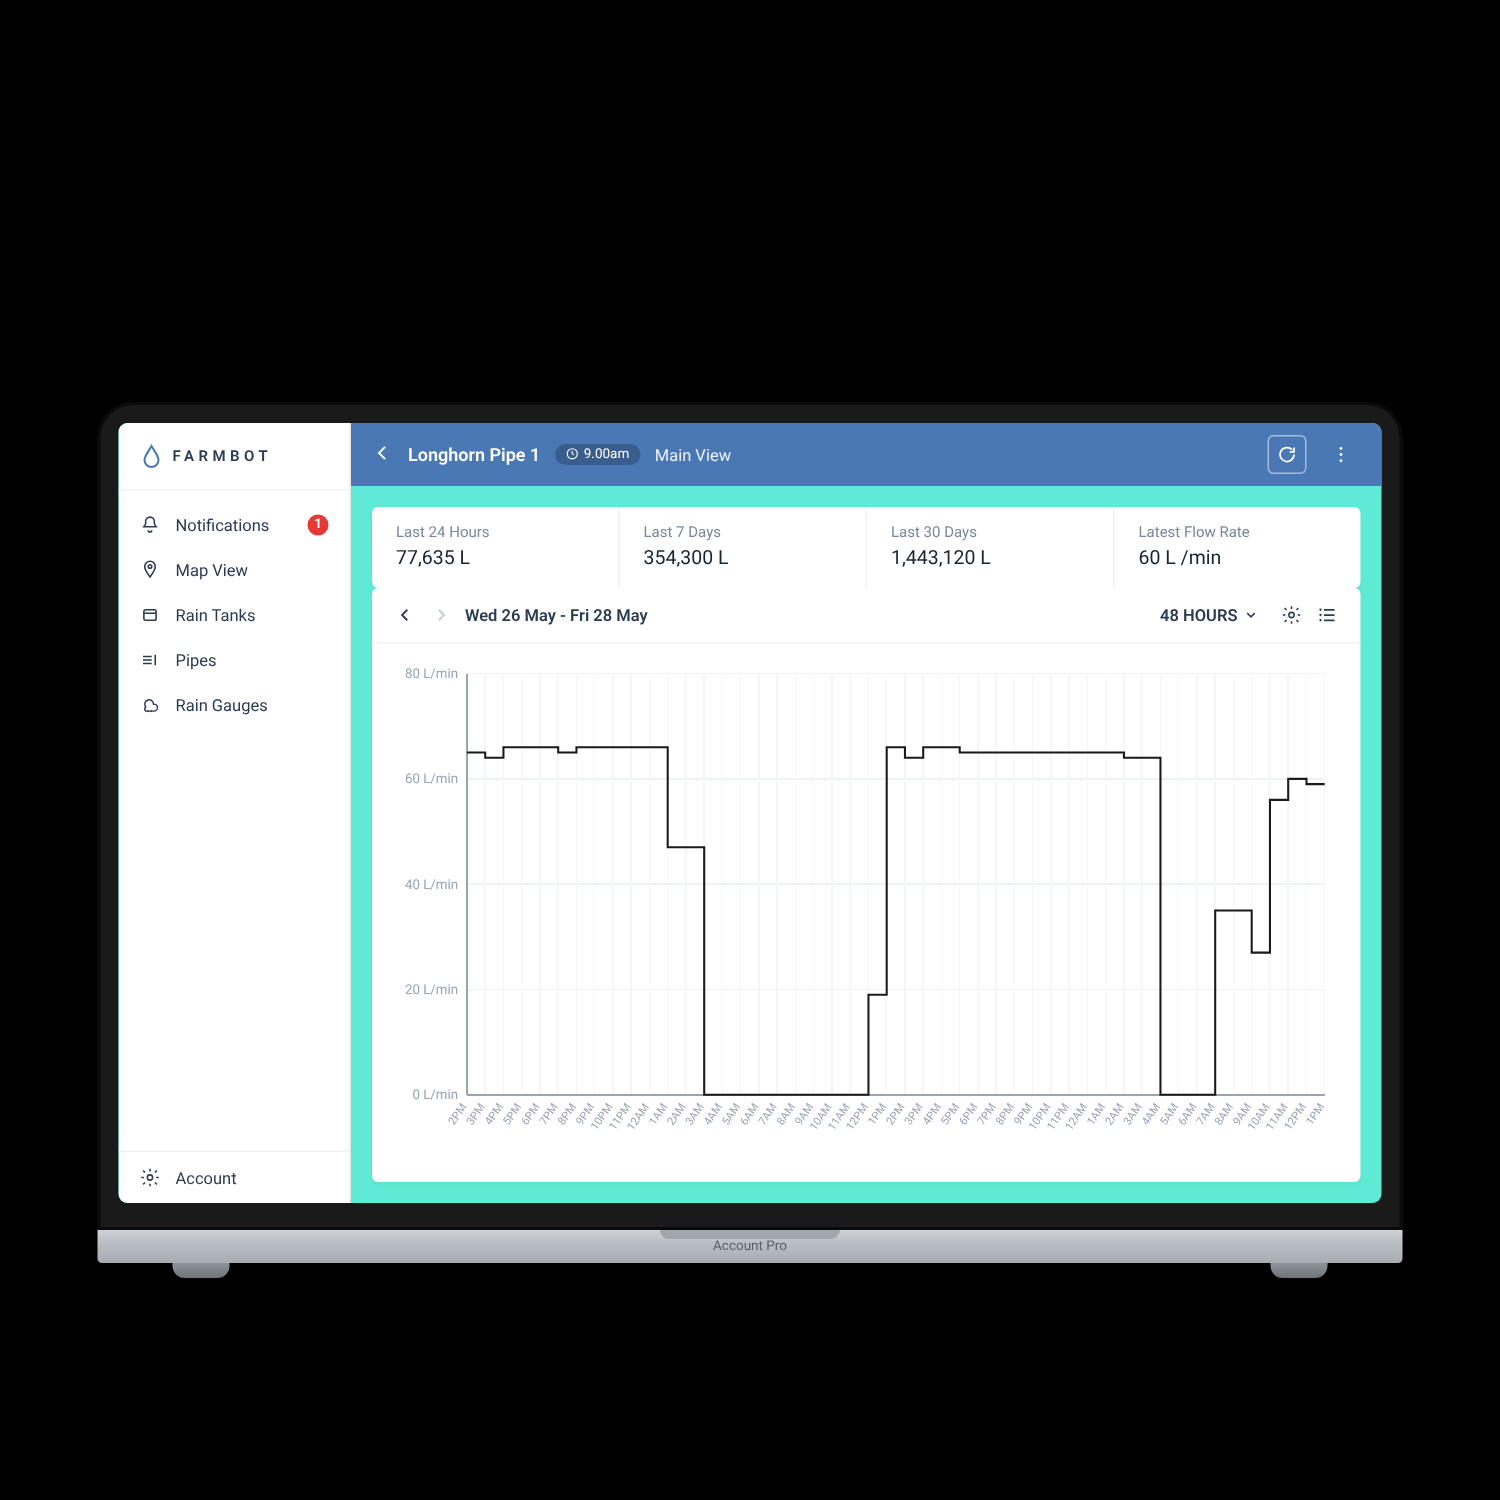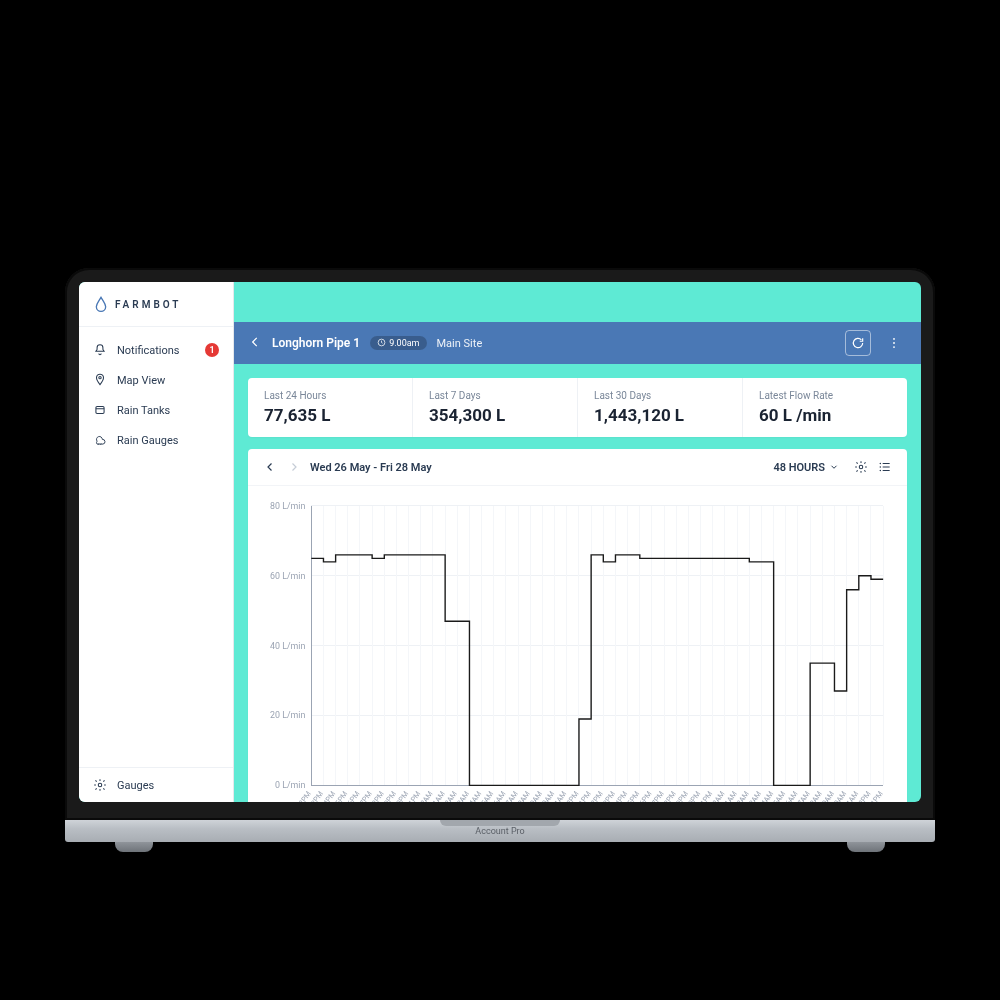--- a/index.html
+++ b/index.html
@@ -89,21 +89,20 @@
   .main { flex: 1; display: flex; flex-direction: column; }
   .header {
     background: #4a78b5;
     color: #fff;
     height: 42px;
     display: flex;
     align-items: center;
     padding: 0 14px;
     gap: 10px;
     font-size: 11px;
-    margin-top: 40px;
   }
   .header .back { cursor: pointer; }
   .header .title { font-weight: 600; font-size: 12px; }
   .chip {
     background: rgba(0,0,0,0.22);
     border-radius: 10px;
     padding: 2px 7px;
     font-size: 9px;
     display: flex;
     gap: 3px;
@@ -111,35 +110,35 @@
   .site-link { opacity: 0.9; }
   .header-spacer { flex: 1; }
   .icon-btn {
     width: 26px; height: 26px;
     display: flex; align-items: center; justify-content: center;
     border: 1px solid rgba(255,255,255,0.5);
     border-radius: 4px;
     cursor: pointer;
   }
   .icon-btn.plain { border: none; }
-  .content { padding: 14px; display: flex; flex-direction: column; gap: 12px; flex:1; overflow:hidden;}
+  .content { padding: 14px; display: flex; flex-direction: column; flex:1; overflow:hidden;}
   .stats {
     display: flex;
     background: #fff;
     border-radius: 4px;
     box-shadow: 0 1px 2px rgba(0,0,0,0.04);
   }
   .stat {
     flex: 1;
     padding: 12px 16px;
     border-right: 1px solid #eef1f5;
   }
   .stat:last-child { border-right: none; }
   .stat-label { font-size: 10px; color: #7a8799; margin-bottom: 4px; }
-  .stat-value { font-size: 17px; font-weight: 700; color: #1a2332; white-space: nowrap;}
+  .stat-value { font-size: 13px; font-weight: 400; color: #1a2332; white-space: nowrap;}
   .chart-card {
     background: #fff;
     border-radius: 4px;
     box-shadow: 0 1px 2px rgba(0,0,0,0.04);
     flex: 1;
     display: flex;
     flex-direction: column;
   }
   .chart-toolbar {
     display: flex;
@@ -222,51 +221,57 @@
           </div>
           <div class="nav-item">
             <svg class="icon" viewBox="0 0 24 24">
                 <rect x="5" y="6" width="14" height="12" rx="2" fill="none" stroke="currentColor" stroke-width="1.8"></rect>
                 <path d="M5 10h14" stroke="currentColor" stroke-width="1.8"></path>
               </svg>
             <span>Rain Tanks</span>
           </div>
           <div class="nav-item">
             <svg class="icon" viewBox="0 0 24 24">
+                <path d="M4 8h10M4 12h10M4 16h10M18 6v12" fill="none" stroke="currentColor" stroke-width="1.8"></path>
+              </svg>
+            <span>Pipes</span>
+          </div>
+          <div class="nav-item">
+            <svg class="icon" viewBox="0 0 24 24">
                 <path d="M7 14a5 5 0 1 1 9-3 4 4 0 0 1 1 8H7a4 4 0 0 1 0-5z" fill="none" stroke="currentColor" stroke-width="1.6"></path>
                 <path d="M9 20l1-2M13 20l1-2" stroke="currentColor" stroke-width="1.6"></path>
               </svg>
             <span>Rain Gauges</span>
           </div>
         </nav>
         <div class="sidebar-footer">
           <svg class="icon" width="14" height="14" viewBox="0 0 24 24">
               <circle cx="12" cy="12" r="3" fill="none" stroke="currentColor" stroke-width="1.8"></circle>
               <path d="M12 2v3M12 19v3M4.2 4.2l2.1 2.1M17.7 17.7l2.1 2.1M2 12h3M19 12h3M4.2 19.8l2.1-2.1M17.7 6.3l2.1-2.1" stroke="currentColor" stroke-width="1.8"></path>
             </svg>
-          <span>Gauges</span>
+          <span>Account</span>
         </div>
       </aside>
 
       <section class="main">
         <div class="header">
           <span class="back">
             <svg width="14" height="14" viewBox="0 0 24 24">
                 <path d="M15 5l-7 7 7 7" fill="none" stroke="#fff" stroke-width="2.2"></path>
               </svg>
           </span>
           <span class="title">Longhorn Pipe 1</span>
           <span class="chip">
             <svg width="9" height="9" viewBox="0 0 24 24">
                 <circle cx="12" cy="12" r="9" fill="none" stroke="#fff" stroke-width="2"></circle>
                 <path d="M12 7v5l3 2" stroke="#fff" stroke-width="2" fill="none"></path>
               </svg>
             <span>9.00am</span>
           </span>
-          <span class="site-link">Main Site</span>
+          <span class="site-link">Main View</span>
           <span class="header-spacer"></span>
           <span class="icon-btn">
             <svg width="14" height="14" viewBox="0 0 24 24">
                 <path d="M20 12a8 8 0 1 1-2.3-5.6M20 4v5h-5" fill="none" stroke="#fff" stroke-width="2"></path>
               </svg>
           </span>
           <span class="icon-btn plain">
             <svg width="14" height="14" viewBox="0 0 24 24">
                 <circle cx="12" cy="5" r="1.6" fill="#fff"></circle>
                 <circle cx="12" cy="12" r="1.6" fill="#fff"></circle>

